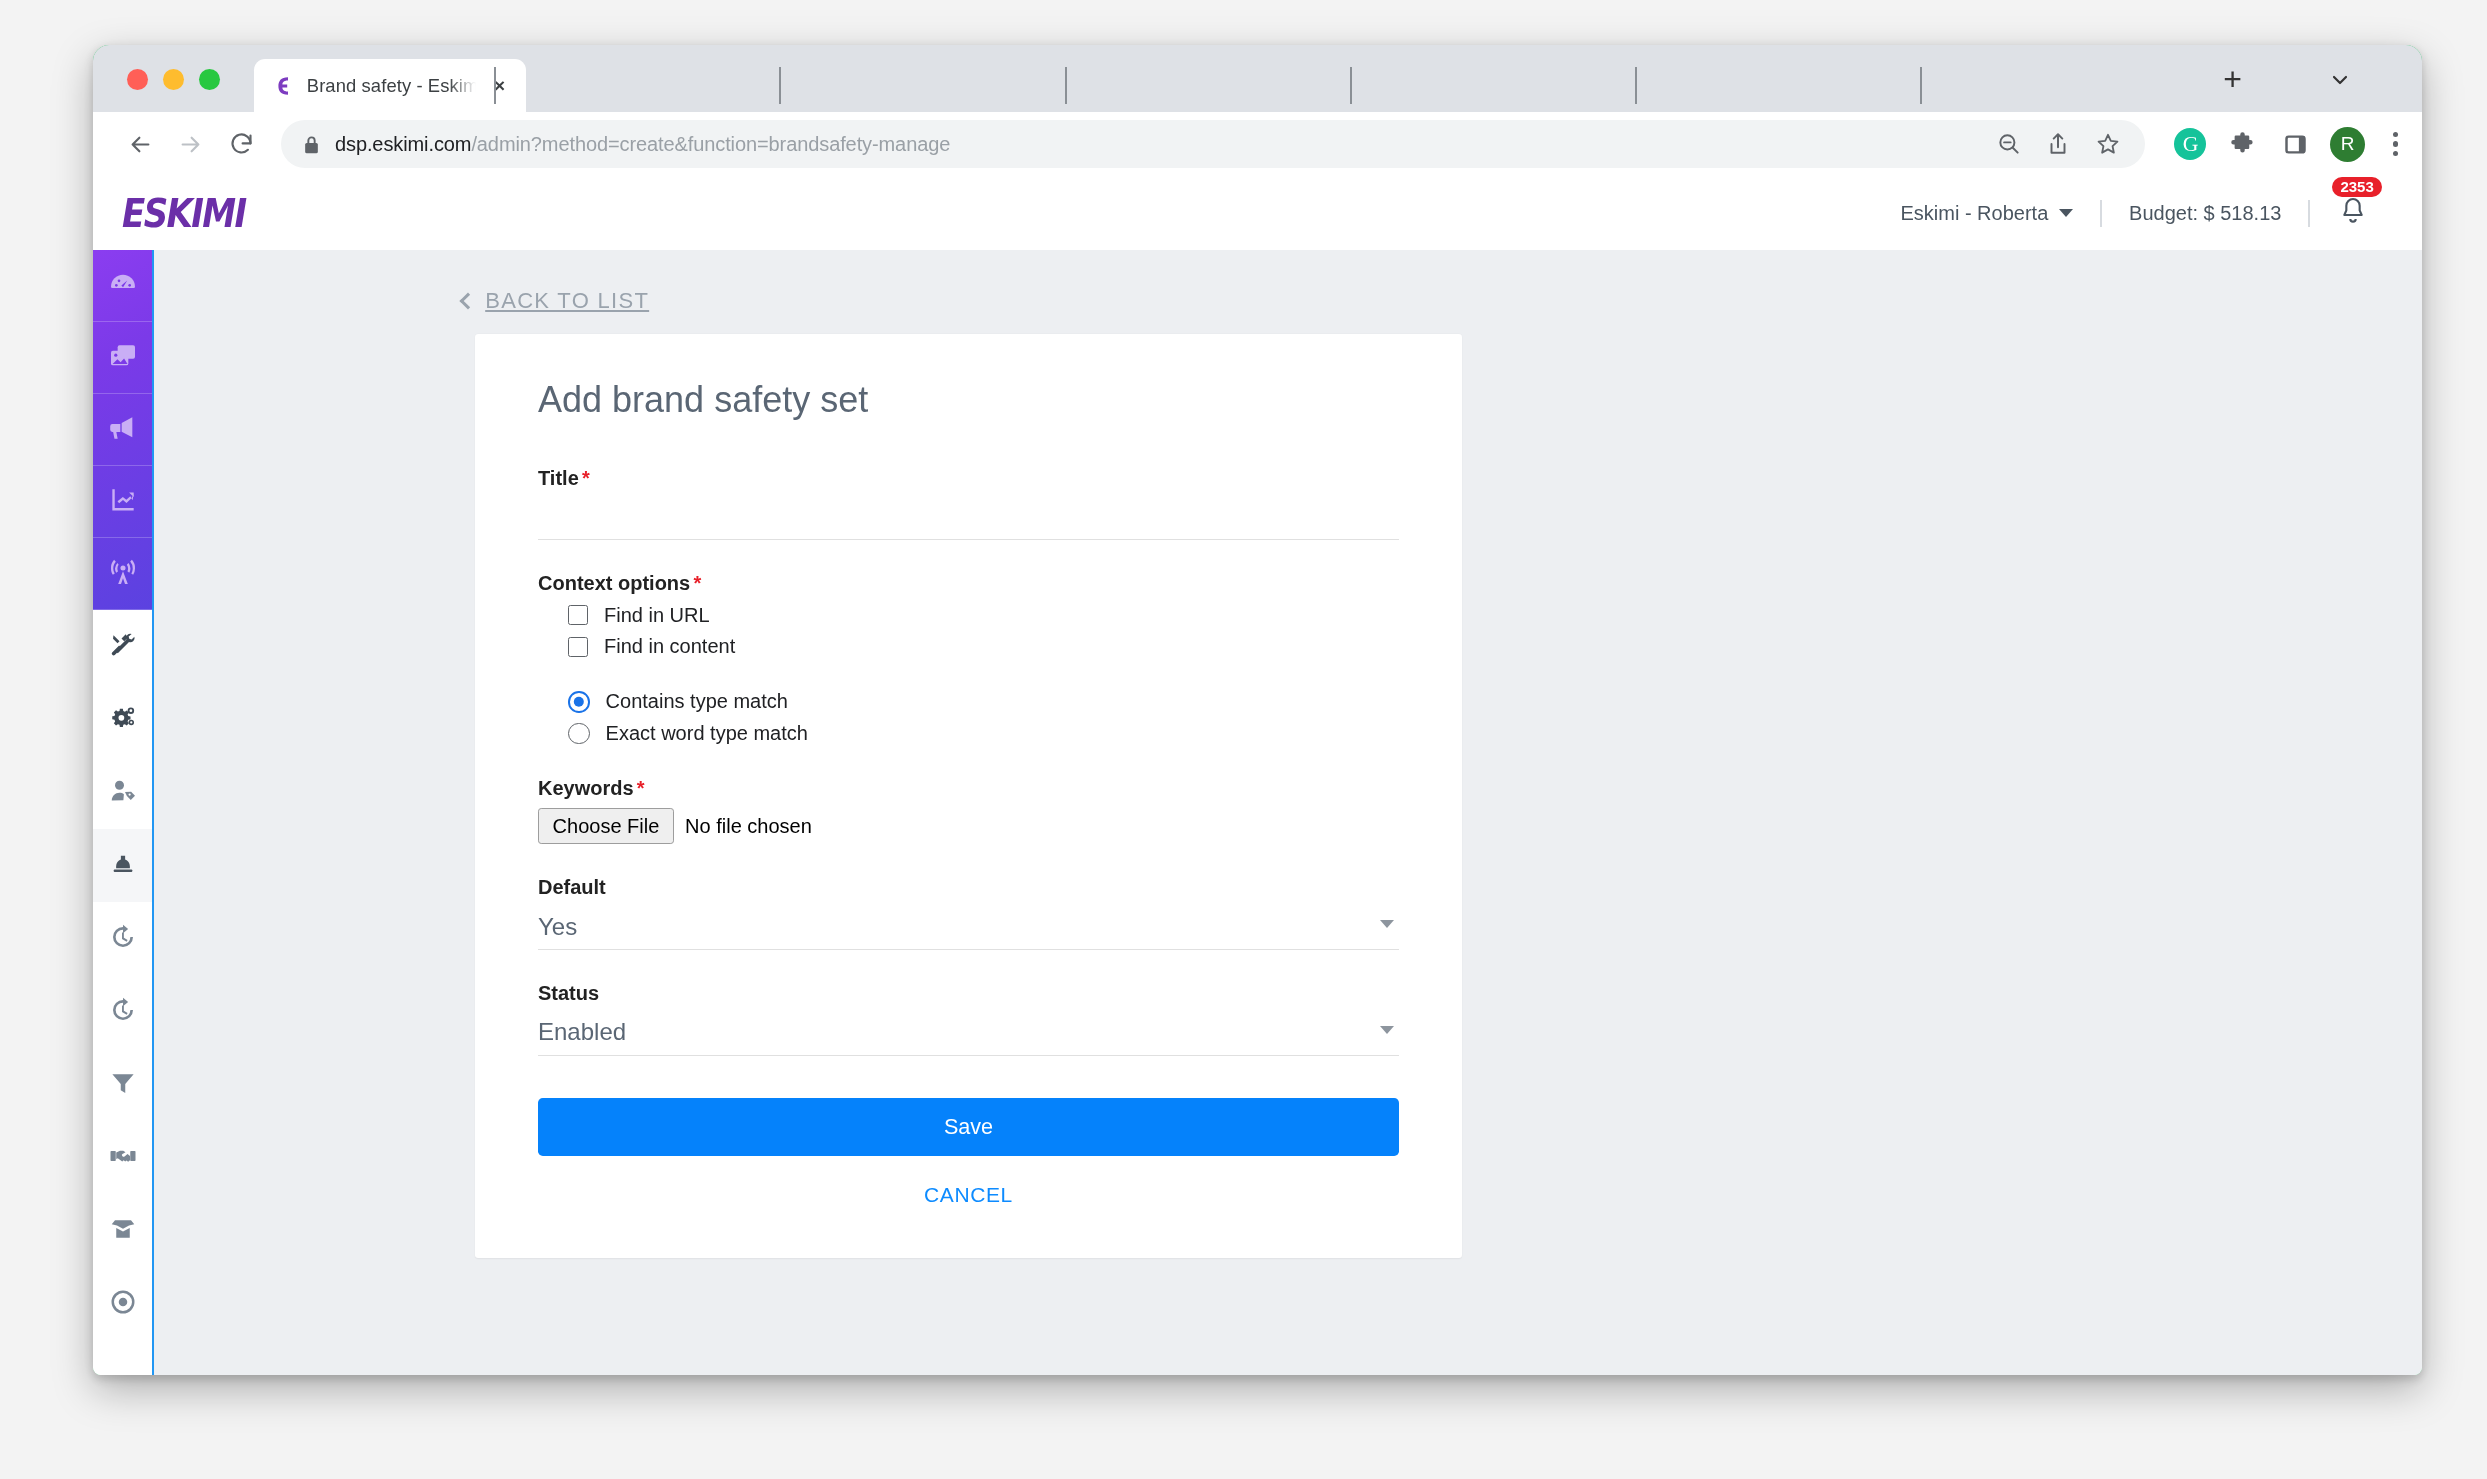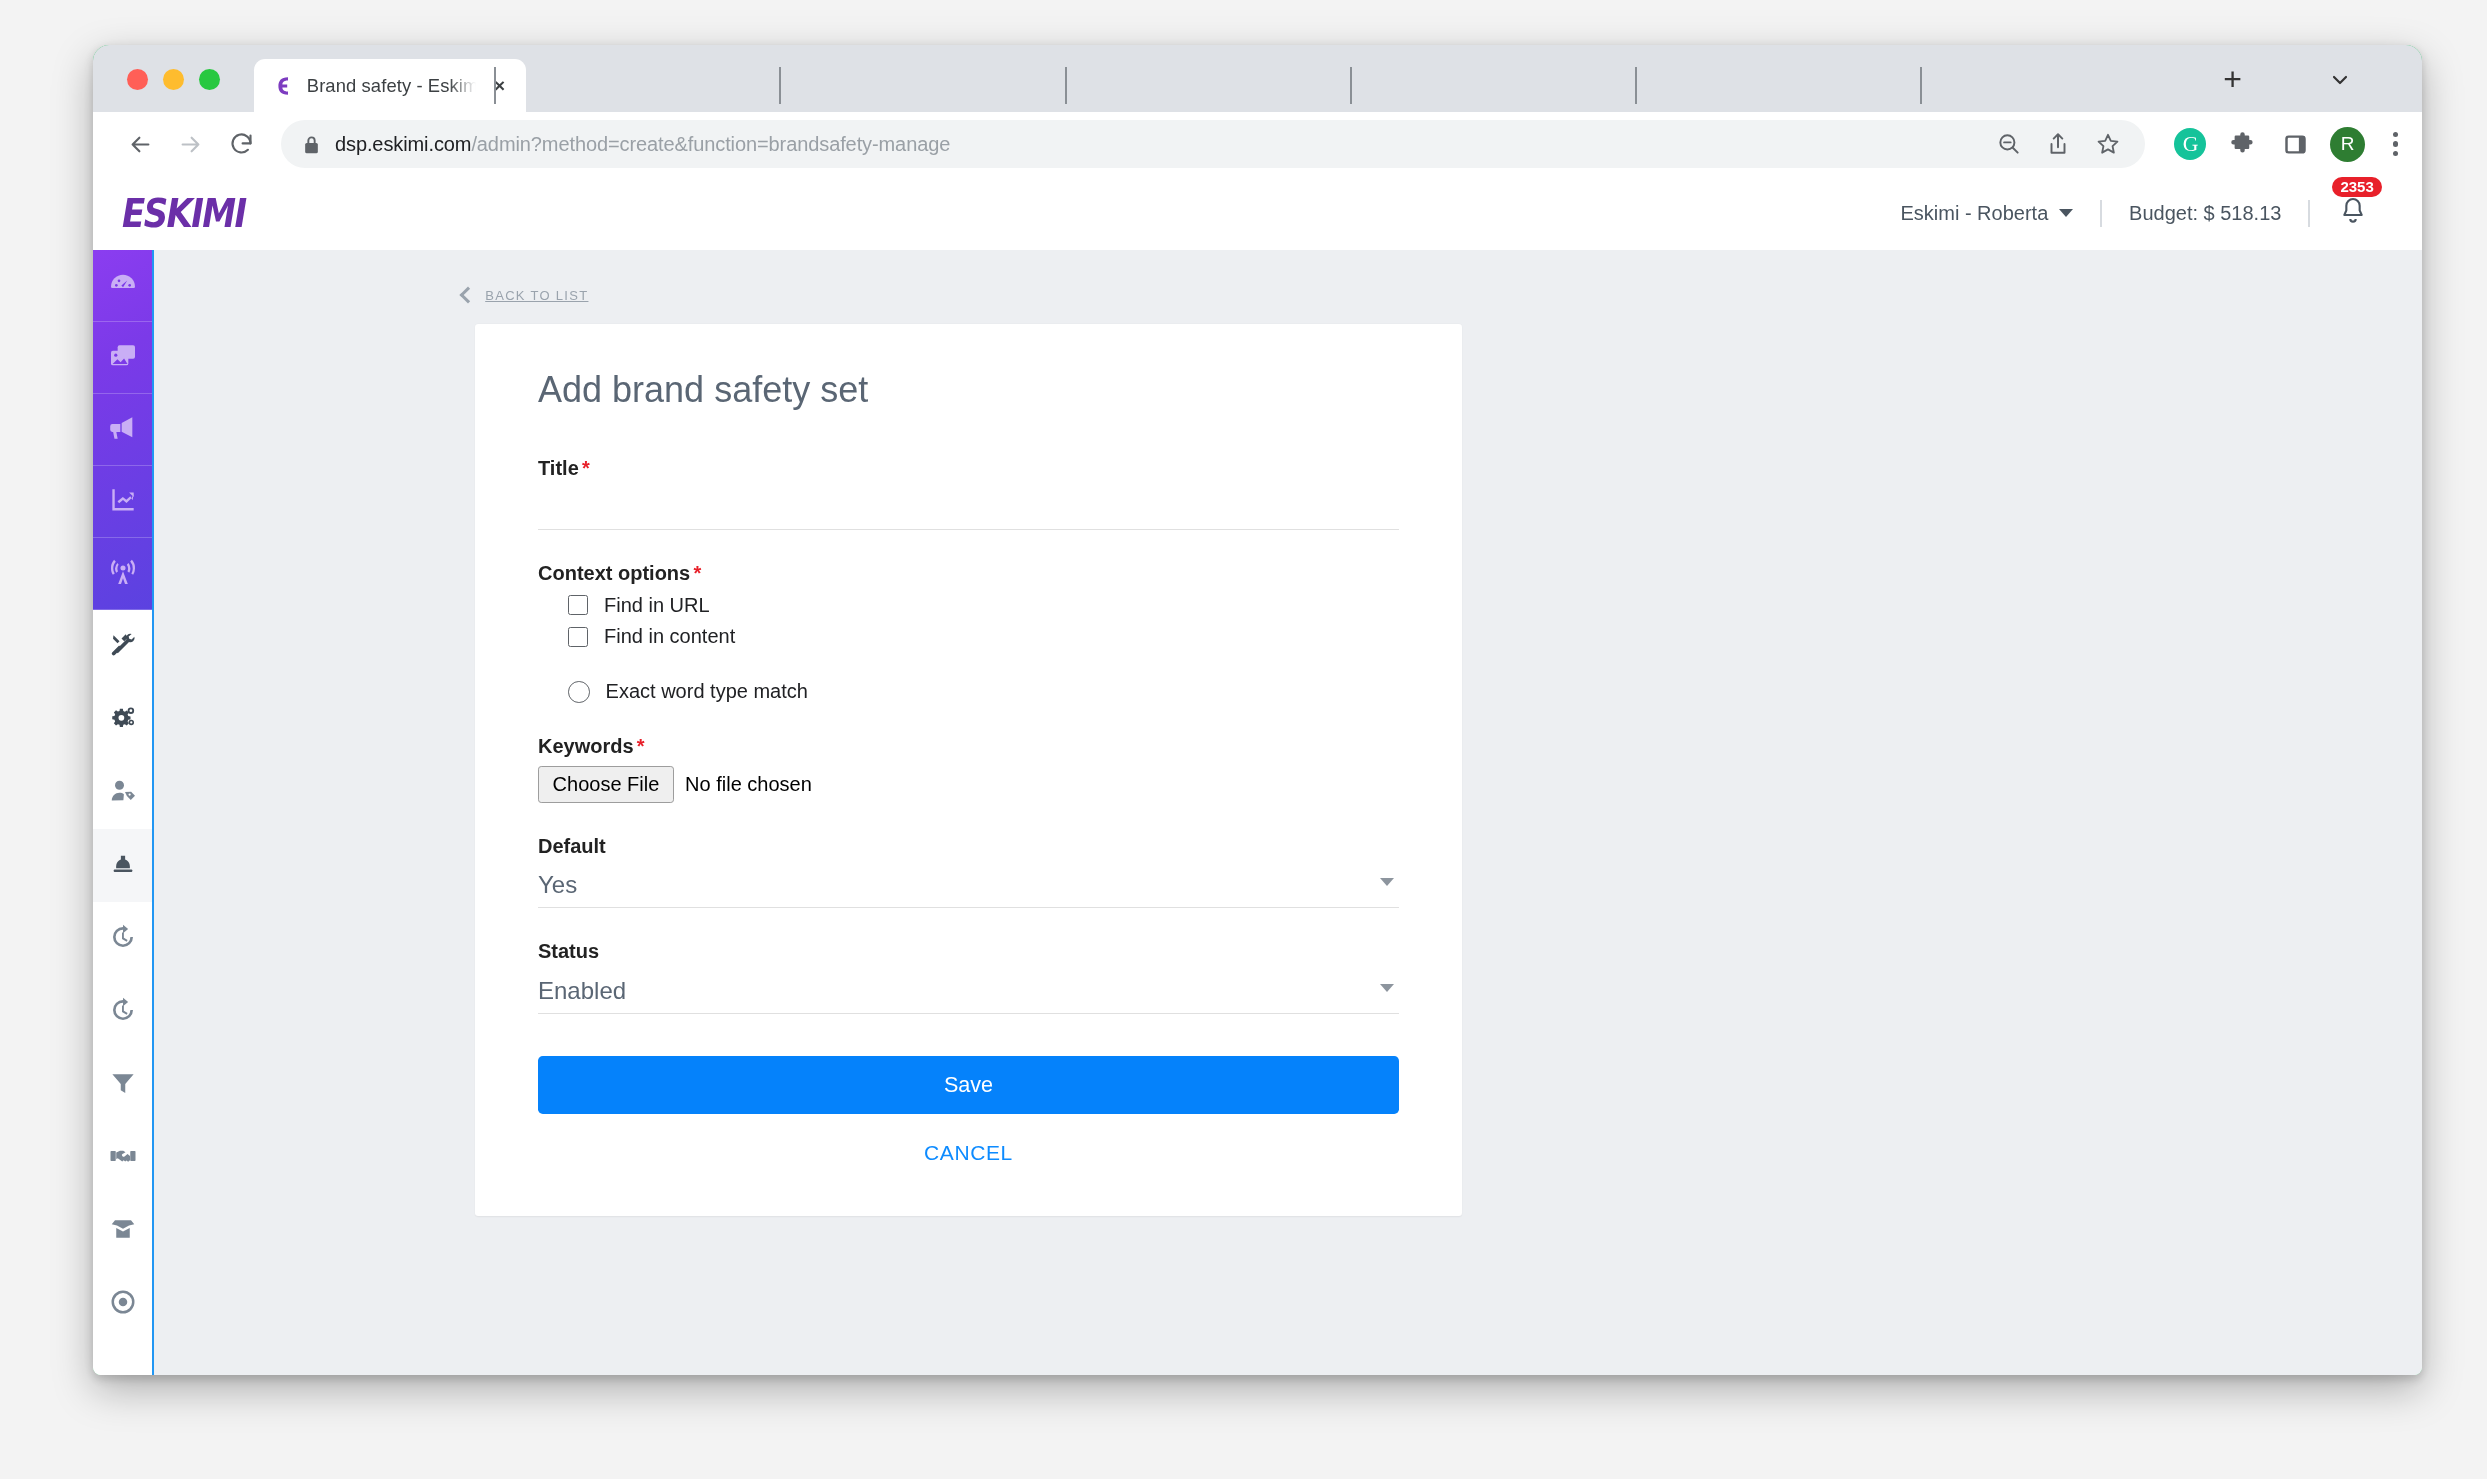--- a/index.html
+++ b/index.html
@@ -262,21 +262,21 @@
     background: #edeff2;
     padding: 0;
     overflow: hidden;
   }
 
   .back-to-list {
     display: inline-flex;
     align-items: center;
     gap: 11.2px;
     color: #9aa3ad;
-    font-size: 13px;
+    font-size: 22px;
     letter-spacing: 1.3px;
     margin: 38px 0 0 308px;
   }
   .chev-left {
     display: inline-block;
     width: 12px; height: 12px;
     border-left: 3.2px solid #9aa3ad;
     border-bottom: 3.2px solid #9aa3ad;
     transform: rotate(45deg);
     margin-top: -0.8px;
@@ -727,20 +727,24 @@
               <span>Find in URL</span>
             </label>
             <label class="opt-row">
               <span class="cbox"></span>
               <span>Find in content</span>
             </label>
           </div>
 
           <div class="group">
             <label class="opt-row">
+              <span class="radio checked"></span>
+              <span>Contains type match</span>
+            </label>
+            <label class="opt-row">
               <span class="radio"></span>
               <span>Exact word type match</span>
             </label>
           </div>
 
           <div class="group">
             <div class="field-label">
               <span>Keywords</span><span class="req">*</span>
             </div>
             <div class="file-row">

